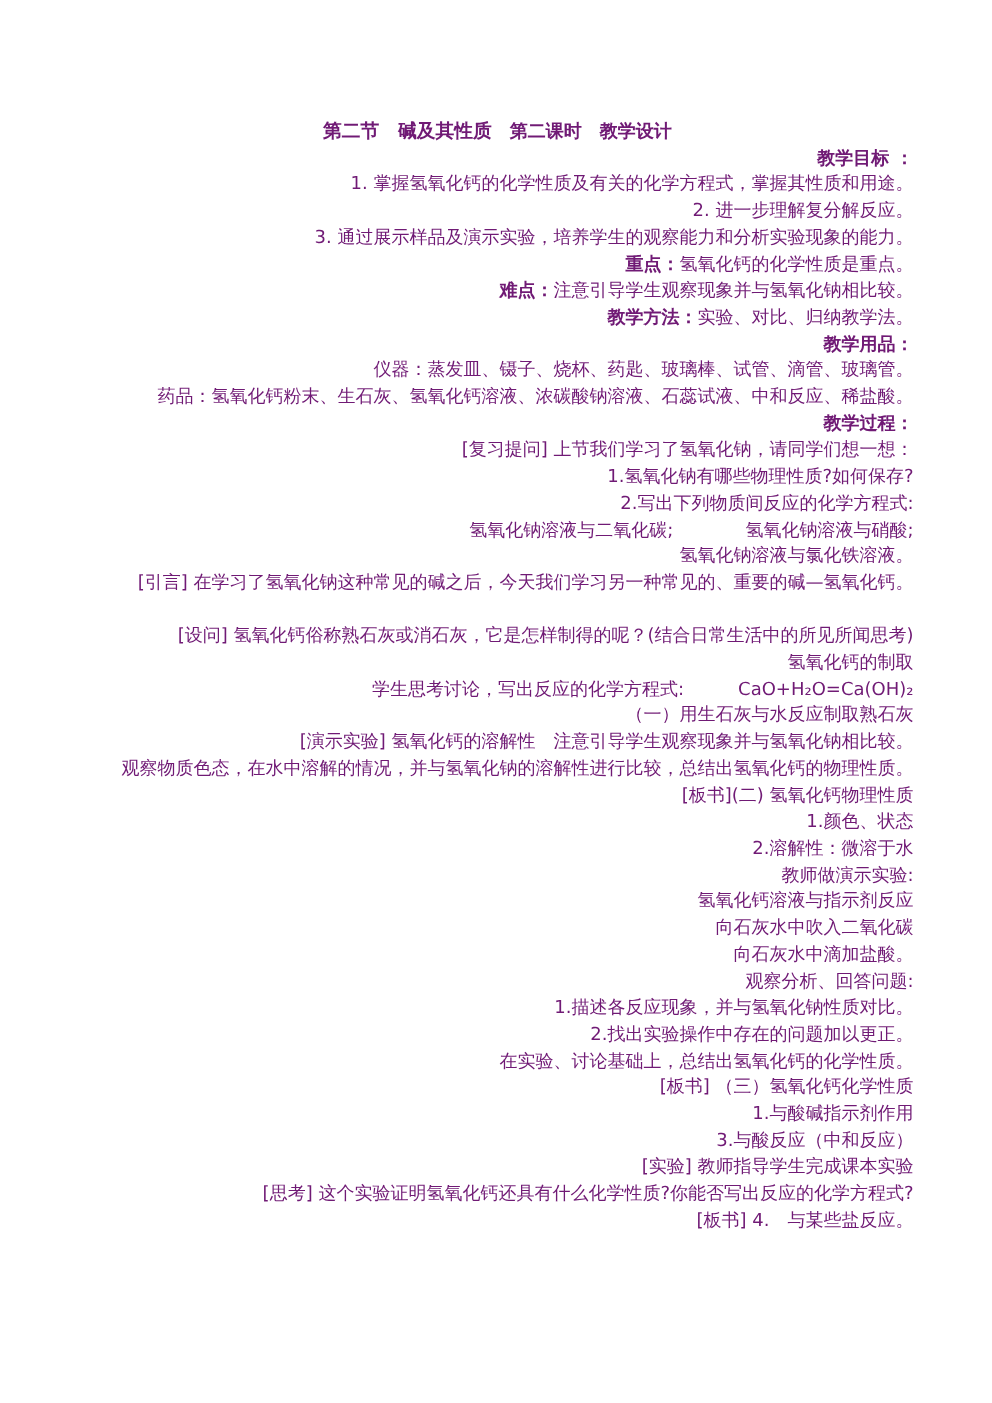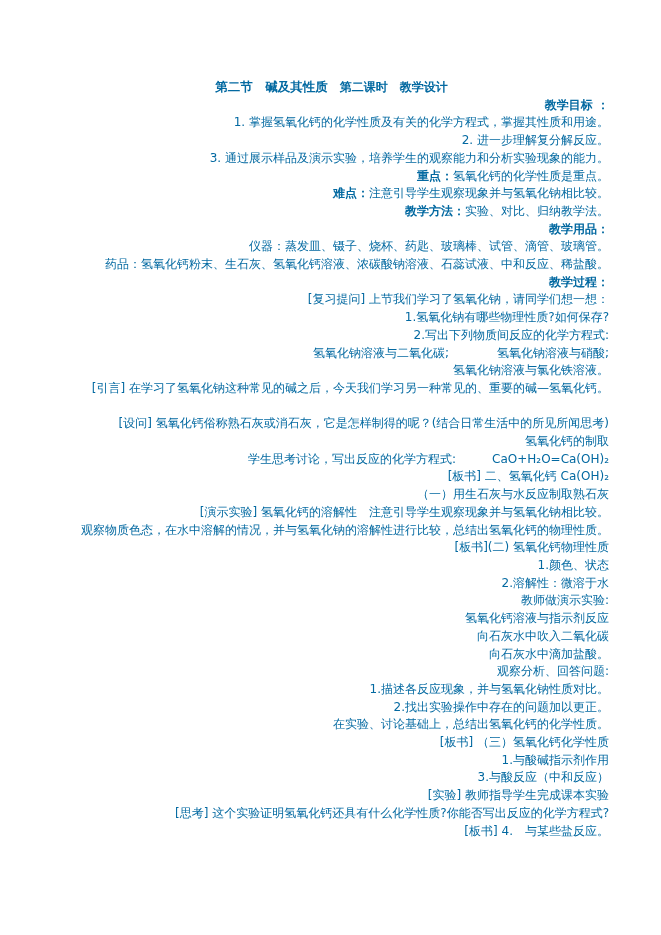--- a/index.html
+++ b/index.html
@@ -9,21 +9,21 @@
   }
   .page {
     width: 661px;
     height: 935px;
     background: #ffffff;
     box-sizing: border-box;
     padding: 78px 52px 20px 54px;
     font-family: "DejaVu Sans", sans-serif;
     font-size: 12px;
     line-height: 17.7px;
-    color: #0369a1;
+    color: #701a75;
     overflow: hidden;
   }
   .doc-title {
     text-align: center;
     white-space: pre-wrap;
     min-height: 17.7px;
   }
   .doc-title .t-bold {
     font-weight: bold;
     font-size: 12.5px;
@@ -61,21 +61,20 @@
       <div class="line in2"><span>[复习提问] 上节我们学习了氢氧化钠，请同学们想一想：</span></div>
       <div class="line in2"><span>1.氢氧化钠有哪些物理性质?如何保存?</span></div>
       <div class="line in2"><span>2.写出下列物质间反应的化学方程式:</span></div>
       <div class="line in2"><span>氢氧化钠溶液与二氧化碳;　　　　氢氧化钠溶液与硝酸;</span></div>
       <div class="line in2"><span>氢氧化钠溶液与氯化铁溶液。</span></div>
       <div class="line in2"><span>[引言] 在学习了氢氧化钠这种常见的碱之后，今天我们学习另一种常见的、重要的碱—氢氧化钙。</span></div>
       <div class="line in0">&nbsp;</div>
       <div class="line in0"><span>[设问] 氢氧化钙俗称熟石灰或消石灰，它是怎样制得的呢？(结合日常生活中的所见所闻思考)</span></div>
       <div class="line in0"><span>氢氧化钙的制取</span></div>
       <div class="line in2"><span>学生思考讨论，写出反应的化学方程式:　　　CaO+H₂O=Ca(OH)₂</span></div>
-      <div class="line in2"><span>[板书] 二、氢氧化钙 Ca(OH)₂</span></div>
       <div class="line in2"><span>（一）用生石灰与水反应制取熟石灰</span></div>
       <div class="line in2"><span>[演示实验] 氢氧化钙的溶解性　注意引导学生观察现象并与氢氧化钠相比较。</span></div>
       <div class="line in2"><span>观察物质色态，在水中溶解的情况，并与氢氧化钠的溶解性进行比较，总结出氢氧化钙的物理性质。</span></div>
       <div class="line in2"><span>[板书](二) 氢氧化钙物理性质</span></div>
       <div class="line in2"><span>1.颜色、状态</span></div>
       <div class="line in2"><span>2.溶解性：微溶于水</span></div>
       <div class="line in2"><span>教师做演示实验:</span></div>
       <div class="line in2"><span>氢氧化钙溶液与指示剂反应</span></div>
       <div class="line in2"><span>向石灰水中吹入二氧化碳</span></div>
       <div class="line in2"><span>向石灰水中滴加盐酸。</span></div>

